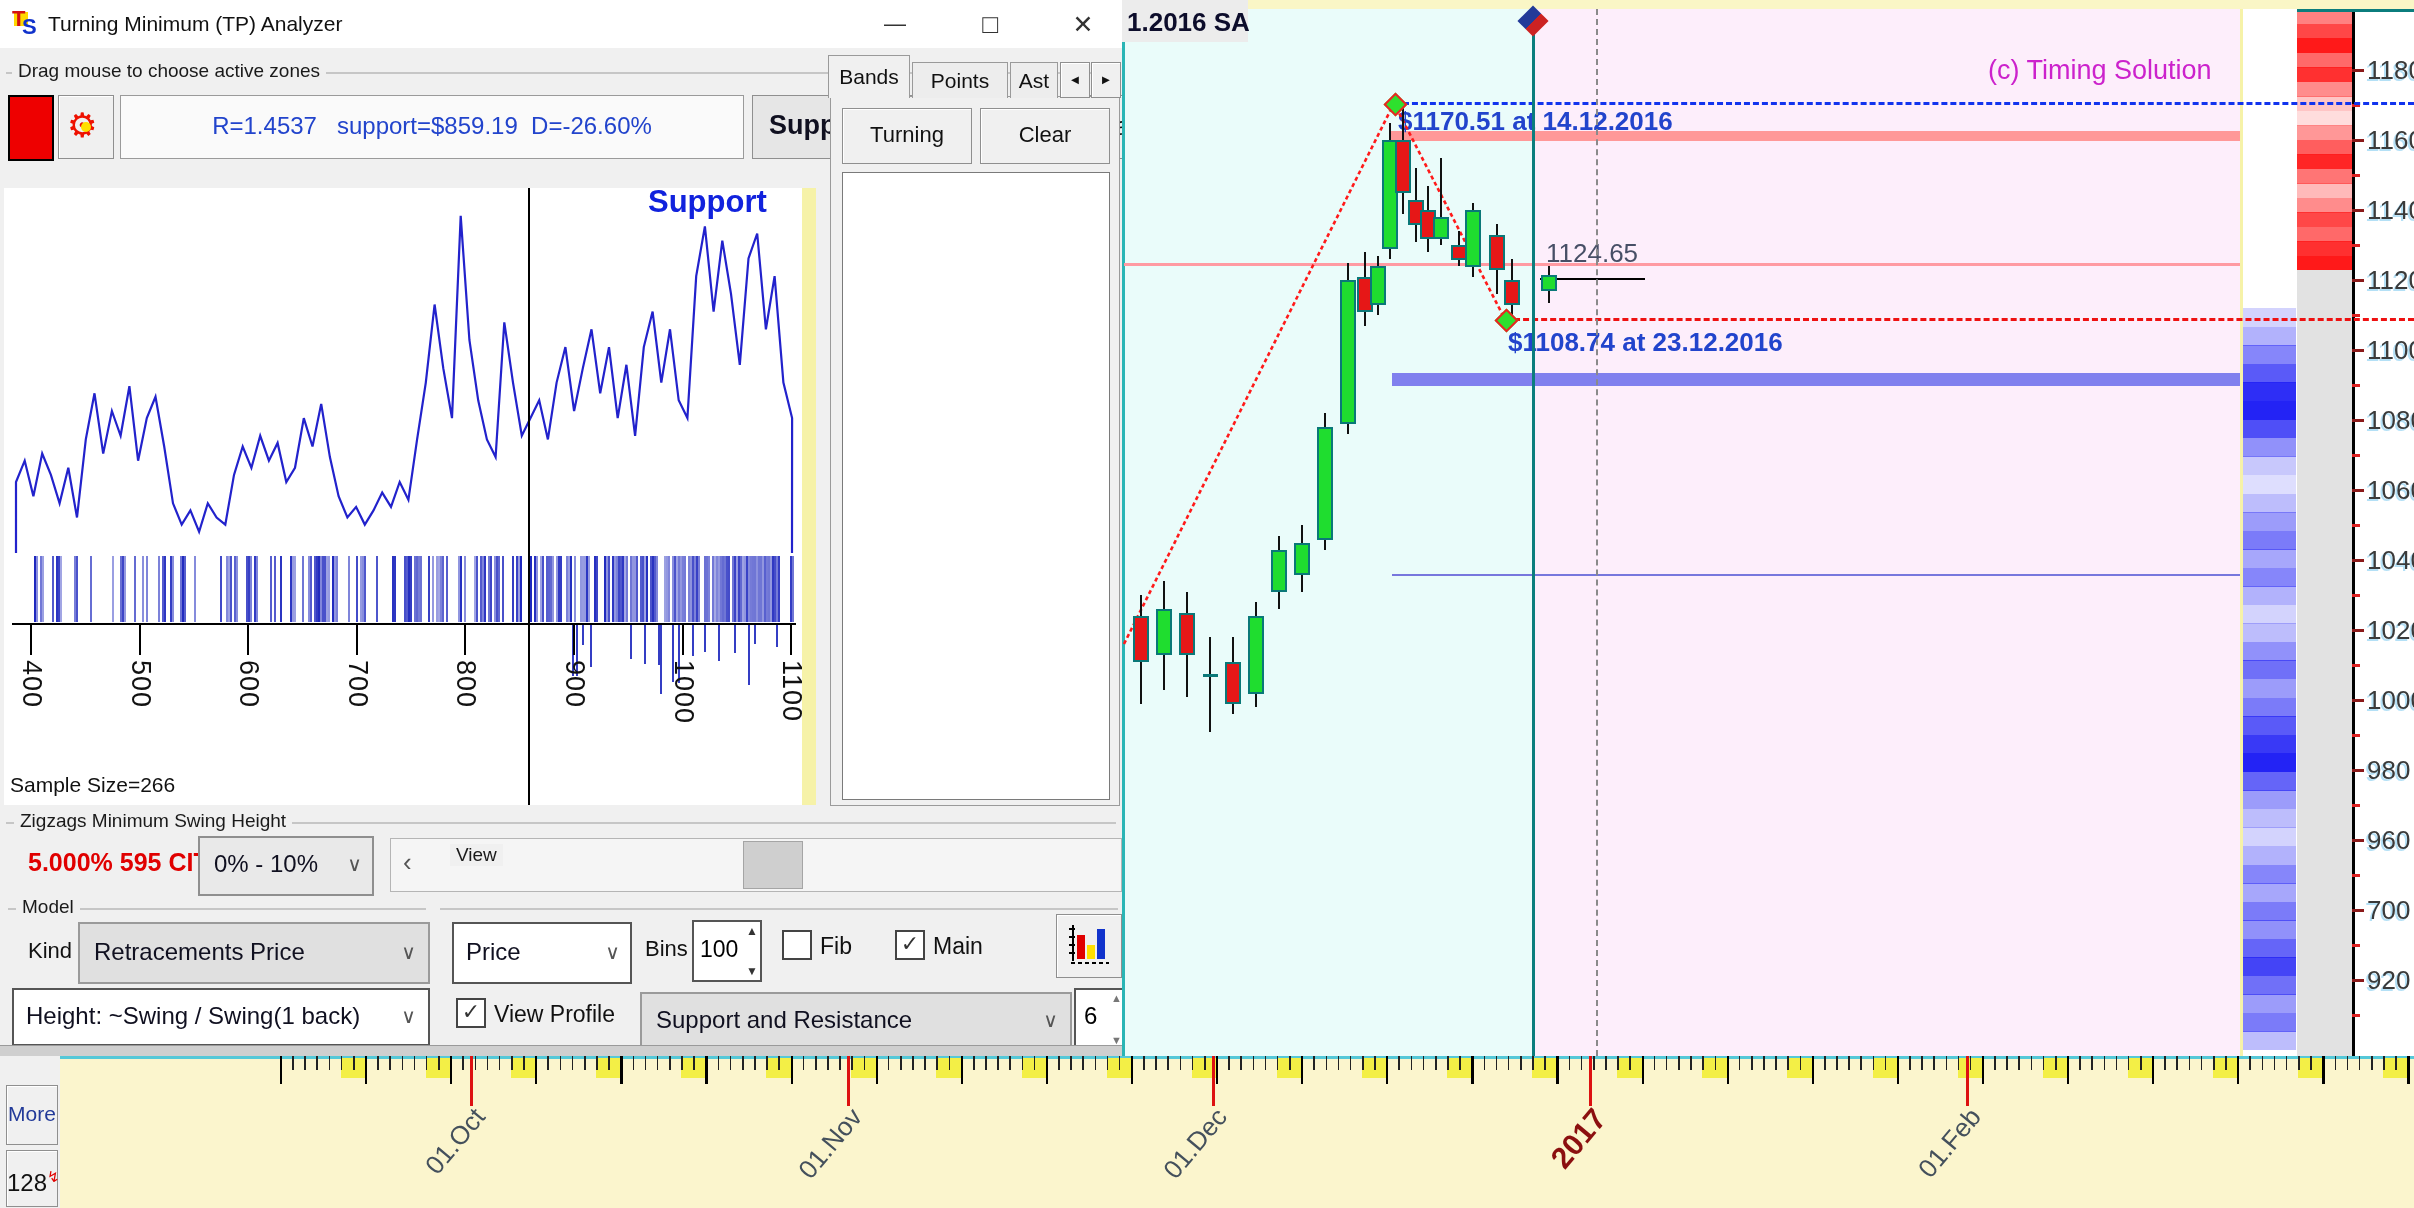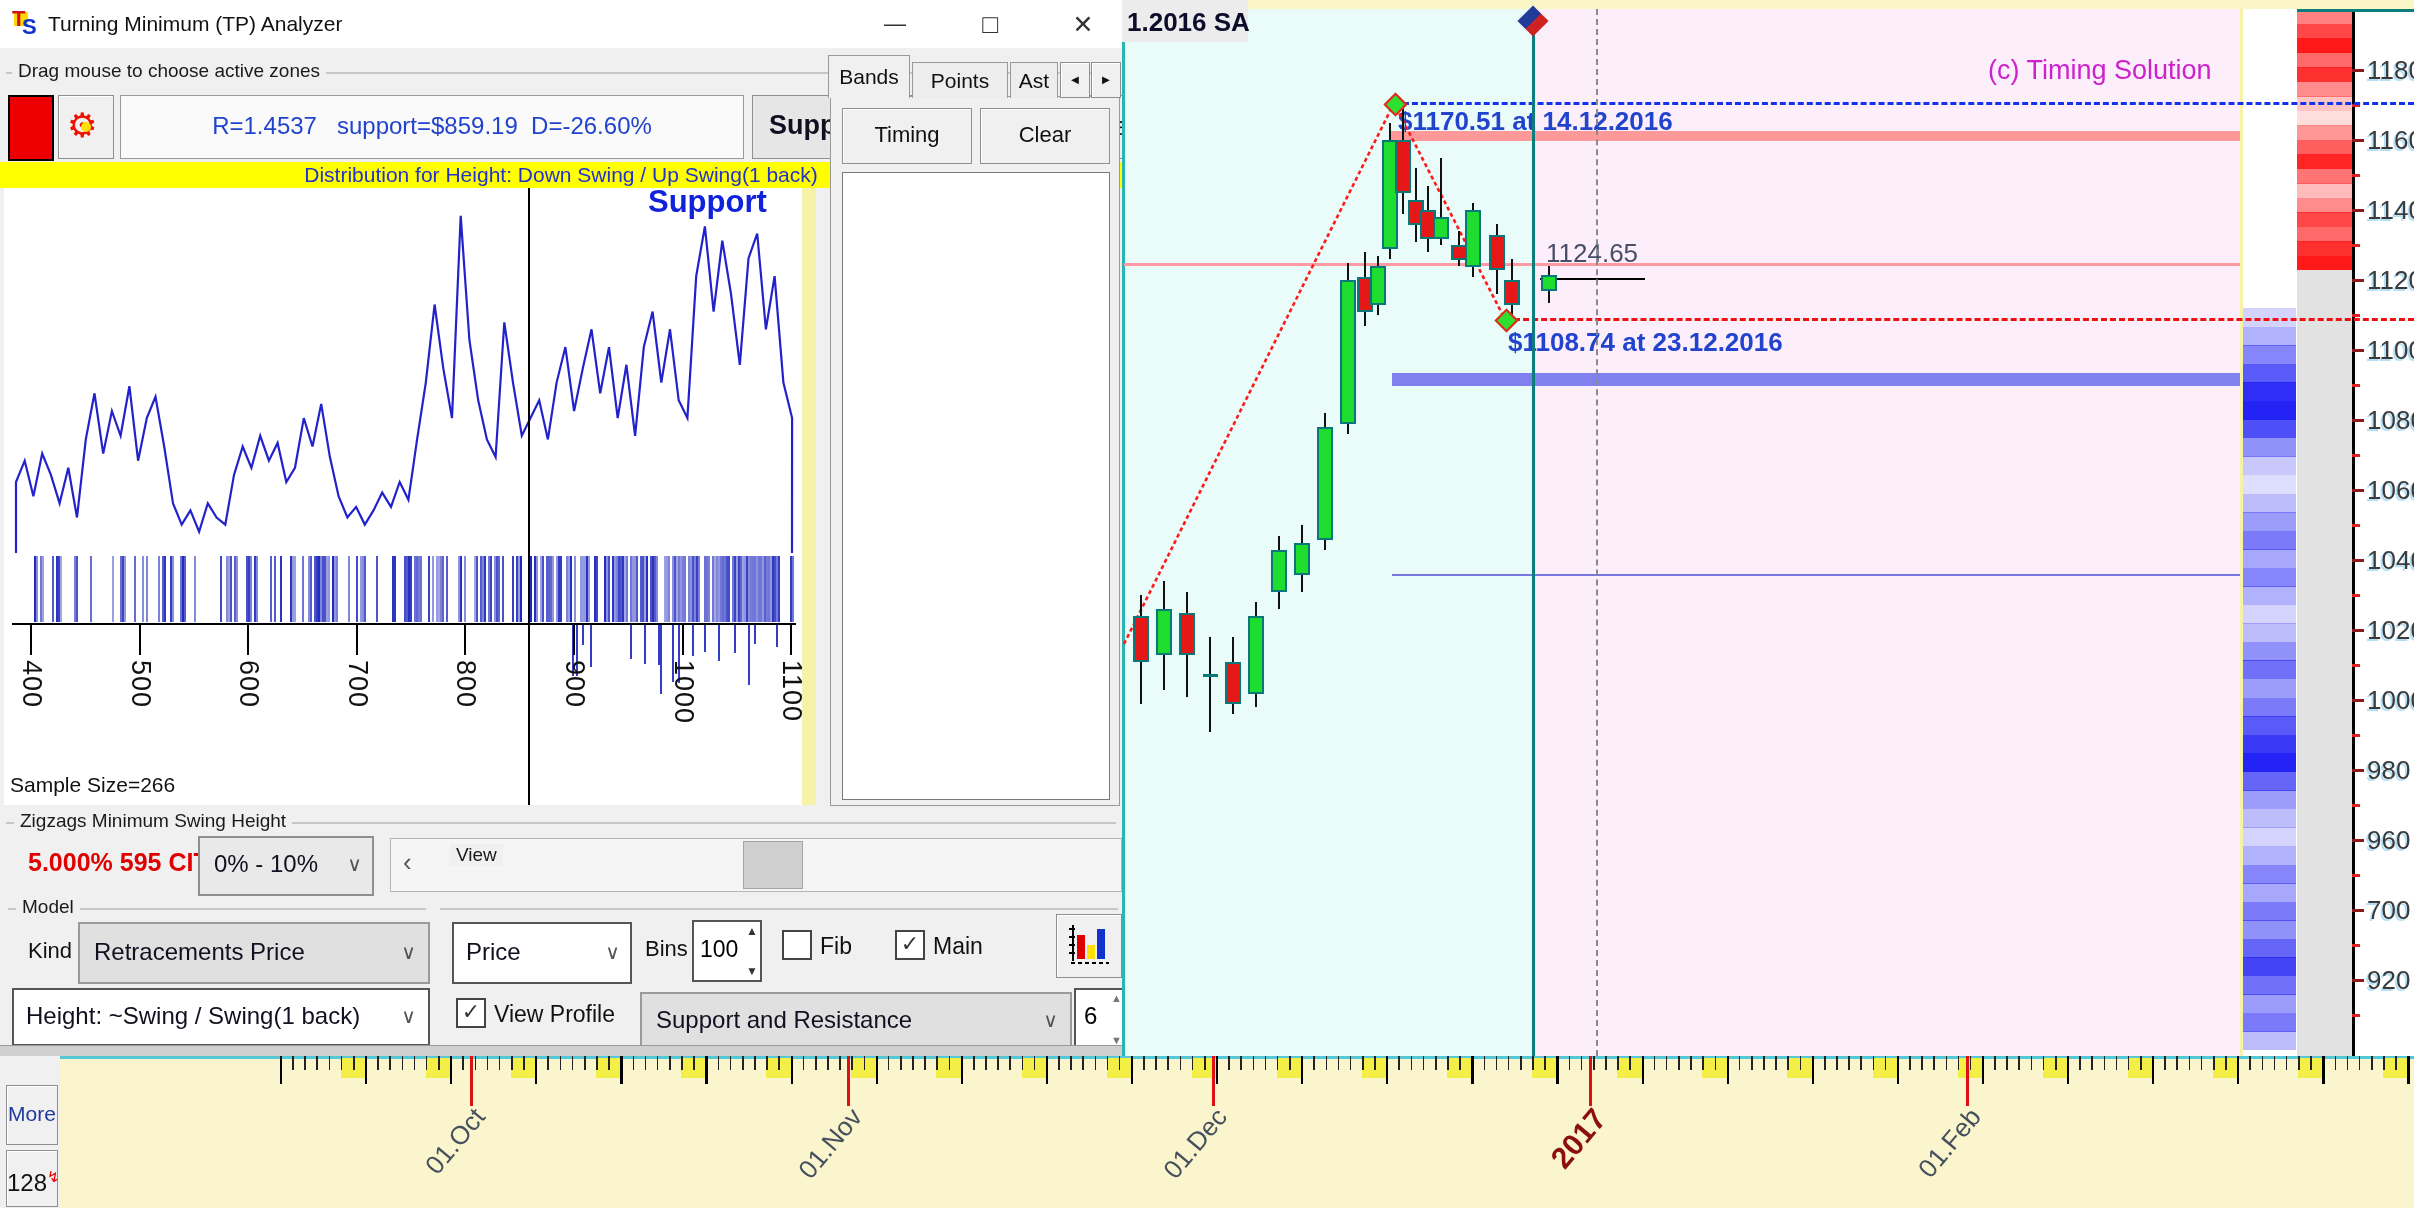--- a/index.html
+++ b/index.html
@@ -60,21 +60,20 @@
     <div class="abs sunken" style="left:120px;top:95px;width:622px;height:62px;line-height:60px;text-align:center;">
       <span style="color:#2244cc;font-size:24px;white-space:pre;">R=1.4537   support=$859.19  D=-26.60%</span>
     </div>
     <div class="abs dd" style="left:752px;top:95px;width:214px;height:62px;">
       <span class="abs" style="left:16px;top:14px;font-size:27px;font-weight:bold;">Support</span>
       <span class="abs chev" style="right:14px;top:16px;">∨</span>
     </div>
     <div class="abs" style="left:986px;top:106px;width:76px;height:42px;background:#ffff00;color:#ee0000;font-weight:bold;font-size:29px;text-align:center;line-height:42px;">LBC</div>
     <div class="abs btn" style="left:1066px;top:95px;width:120px;height:62px;font-size:26px;line-height:60px;text-align:left;padding-left:12px;">Final</div>
 
-    <div class="abs yellowbar" style="left:0;top:162px;width:1122px;height:26px;line-height:26px;">Distribution for Height: Down Swing / Up Swing(1 back)</div>
 
     <div class="abs" id="histpanel" style="left:4px;top:188px;width:812px;height:617px;background:#ffffff;overflow:hidden;">
       <div class="abs" style="right:0;top:0;width:14px;height:617px;background:#f6f2a8;"></div>
       <svg class="abs" id="profile-svg" width="812" height="617" style="left:0;top:0;">
           <polyline points="12,365 12.0,294.0 20.7,272.7 29.4,308.2 38.2,265.6 46.9,286.9 55.6,315.3 64.3,279.8 73.0,329.5 81.8,251.4 90.5,205.3 99.2,265.6 107.9,223.0 116.6,247.8 125.4,198.2 134.1,272.7 142.8,230.1 151.5,208.8 160.2,258.5 169.0,315.3 177.7,336.6 186.4,322.4 195.1,343.7 203.8,315.3 212.6,329.5 221.3,336.6 230.0,286.9 238.7,258.5 247.4,279.8 256.2,247.8 264.9,272.7 273.6,254.9 282.3,294.0 291.0,279.8 299.8,230.1 308.5,258.5 317.2,215.9 325.9,269.1 334.6,308.2 343.4,329.5 352.1,318.9 360.8,336.6 369.5,322.4 378.2,304.6 387.0,318.9 395.7,294.0 404.4,311.8 413.1,251.4 421.8,194.6 430.6,116.5 439.3,180.4 448.0,230.1 456.7,27.8 465.4,152.0 474.2,212.3 482.9,251.4 491.6,269.1 500.3,134.3 509.0,194.6 517.8,247.8 526.5,230.1 535.2,212.3 543.9,251.4 552.6,194.6 561.4,159.1 570.1,223.0 578.8,180.4 587.5,141.3 596.2,205.3 605.0,159.1 613.7,230.1 622.4,176.8 631.1,247.8 639.8,159.1 648.6,123.6 657.3,194.6 666.0,141.3 674.7,212.3 683.4,230.1 692.2,88.1 700.9,38.4 709.6,123.6 718.3,52.6 727.0,105.9 735.8,176.8 744.5,70.4 753.2,45.5 761.9,141.3 770.6,88.1 779.4,194.6 788.1,230.1 788,365" fill="none" stroke="#2222cc" stroke-width="2.2"></polyline>
         </svg>
       <div class="abs" id="barcode" style="left:0;top:0;width:812px;height:617px;">
           <div class="abs" style="left: 30px; top: 368px; width: 1.6px; height: 66px; background: rgb(30, 40, 190);"></div>
           <div class="abs" style="left: 32px; top: 368px; width: 1.6px; height: 66px; background: rgba(30, 40, 190, 0.52);"></div>
           <div class="abs" style="left: 36px; top: 368px; width: 1.6px; height: 66px; background: rgba(30, 40, 190, 0.63);"></div>
@@ -316,21 +315,21 @@
       <div class="abs" style="left:644px;top:-4px;font-size:31px;font-weight:bold;color:#1122dd;">Support</div>
       <div class="abs" style="left:6px;top:585px;font-size:21px;color:#111;">Sample Size=266</div>
     </div>
 
     <div class="abs" style="left:830px;top:96px;width:288px;height:708px;background:#f0f0f0;border:1px solid #9a9a9a;"></div>
     <div class="abs tab" style="left:828px;top:55px;width:80px;height:42px;line-height:42px;background:#f0f0f0;z-index:3;">Bands</div>
     <div class="abs tab" style="left:912px;top:62px;width:94px;height:35px;line-height:35px;background:#ededed;">Points</div>
     <div class="abs tab" style="left:1010px;top:62px;width:46px;height:35px;line-height:35px;background:#ededed;overflow:hidden;">Ast</div>
     <div class="abs btn" style="left:1060px;top:62px;width:28px;height:34px;font-size:13px;line-height:34px;">◄</div>
     <div class="abs btn" style="left:1091px;top:62px;width:28px;height:34px;font-size:13px;line-height:34px;">►</div>
-    <div class="abs btn" style="left:842px;top:108px;width:128px;height:54px;font-size:22px;line-height:52px;">Timing</div>
+    <div class="abs btn" style="left:842px;top:108px;width:128px;height:54px;font-size:22px;line-height:52px;">Turning</div>
     <div class="abs btn" style="left:980px;top:108px;width:128px;height:54px;font-size:22px;line-height:52px;">Clear</div>
     <div class="abs" style="left:842px;top:172px;width:266px;height:626px;background:#ffffff;border:1px solid #7a7a7a;"></div>
 
     <div class="abs" style="left:6px;top:822px;width:1110px;height:2px;background:#c6c6c6;"></div>
     <div class="abs gblabel" style="left:14px;top:810px;">Zigzags Minimum Swing Height</div>
     <div class="abs" style="left:28px;top:848px;font-size:25px;font-weight:bold;color:#e00000;white-space:pre;">5.000% 595 CIT</div>
     <div class="abs dd" style="left:198px;top:836px;width:172px;height:56px;background:#e9e9e9;border:2px solid #8f8f8f;">
       <span class="abs" style="left:14px;top:12px;font-size:24px;">0% - 10%</span>
       <span class="abs chev" style="right:10px;top:14px;">∨</span>
     </div>

